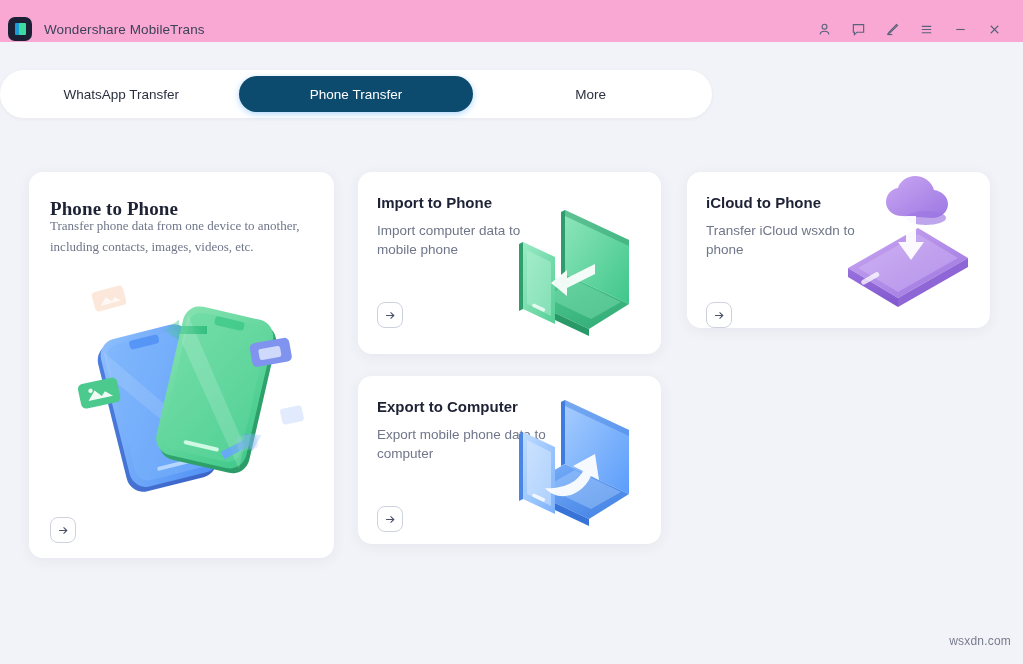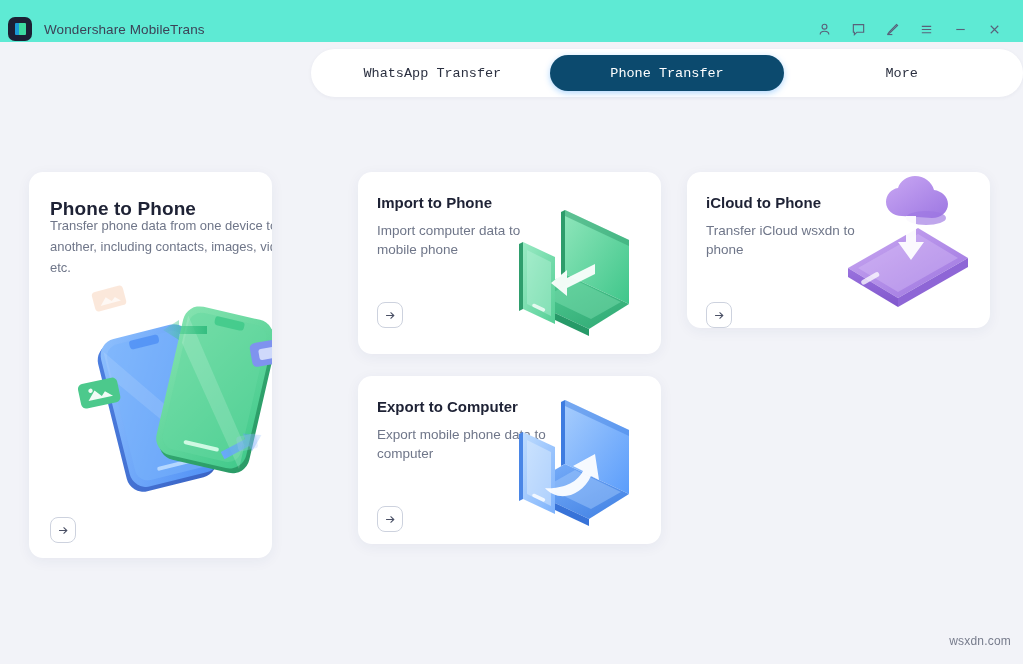--- a/index.html
+++ b/index.html
@@ -13,21 +13,21 @@
     position: relative;
     -webkit-font-smoothing: antialiased;
   }
 
   
   .titlebar {
     height: 42px;
     display: flex;
     align-items: center;
     padding: 16px 14px 0 8px;
-    background: #5eead4;
+    background: #f9a8d4;
     position: relative;
   }
   .app-logo {
     width: 24px; height: 24px;
     border-radius: 7px;
     background: #1c2034;
     display: flex; align-items: center; justify-content: center;
     flex: 0 0 auto;
   }
   .app-logo .sq1 {
@@ -55,23 +55,22 @@
     display: flex; align-items: center; justify-content: center;
     border-radius: 4px;
     cursor: pointer;
     color: #59617a;
   }
   .tb-btn svg { display:block; }
 
   
   .tabbar-wrap {
     display: flex;
-    justify-content: flex-end;
-    margin-top: 7px;
-    font-family: Liberation Mono, monospace;
+    justify-content: flex-start;
+    margin-top: 28px;
   }
   .tabbar {
     width: 712px;
     height: 48px;
     background: #ffffff;
     border-radius: 24px;
     display: flex;
     align-items: center;
     padding: 0 4px;
     box-shadow: 0 1px 4px rgba(30,40,80,.05);
@@ -104,21 +103,21 @@
     height: 388px;
   }
   .card {
     position: absolute;
     background: #ffffff;
     border-radius: 14px;
     box-shadow: 0 3px 14px rgba(40,55,100,.06);
     overflow: hidden;
   }
 
-  .card-big   { left: 0;   top: 0;   width: 243px; height: 386px; }
+  .card-big   { left: 0;   top: 0;   width: 305px; height: 386px; font-family: Liberation Serif, serif; }
   .card-imp   { left: 329; top: 0;   width: 303px; height: 182px; }
   .card-icl   { left: 658px; top: 0; width: 303px; height: 156px; }
   .card-exp   { left: 329px; top: 204px; width: 303px; height: 168px; text-decoration: underline; }
   .card-imp   { left: 329px; }
 
   .card-title {
     position: absolute;
     color: #1e2235;
     font-weight: bold;
   }

